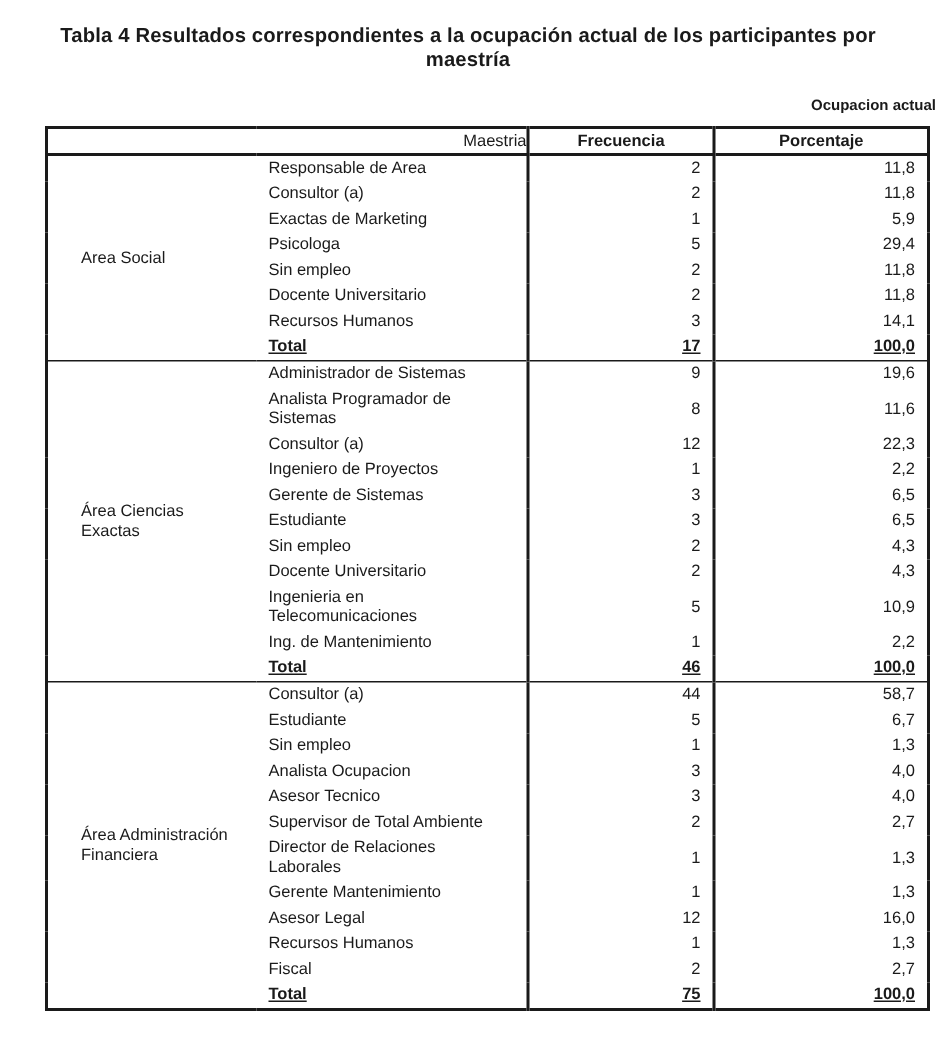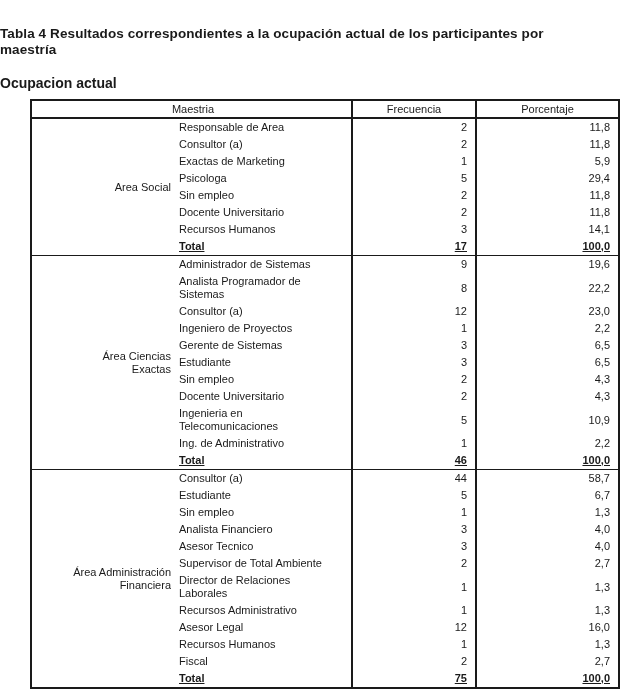--- a/index.html
+++ b/index.html
@@ -1,32 +1,33 @@
 <!DOCTYPE html>
 <html><head>
 <meta charset="utf-8">
 <style>
   * { margin: 0; padding: 0; box-sizing: border-box; }
   html, body { background: #ffffff; }
   body { font-family: "Liberation Sans", sans-serif; color: #1a1a1a; }
   .page { position: relative; width: 624px; height: 692px; background: #fff; overflow: hidden; }
 
   .title {
-    margin-top: 26px;
+    margin-top: 16px;
+    text-align: center;
     font-size: 13.5px;
     font-weight: bold;
     line-height: 16px;
     white-space: pre-line;
     letter-spacing: 0.1px;
   }
   .caption {
     margin-top: 17px;
     margin-bottom: 8px;
-    text-align: left;
-    font-size: 14px;
+    text-align: right;
+    font-size: 10px;
     font-weight: bold;
   }
 
   table.results {
     margin-left: 30px;
     width: 588px;
     border-collapse: collapse;
     table-layout: fixed;
     font-size: 11px;
     border: 2px solid #1a1a1a;
@@ -34,30 +35,29 @@
   table.results th, table.results td {
     line-height: 13px;
     vertical-align: middle;
     overflow: hidden;
   }
   thead th {
     font-weight: normal;
     height: 18px;
     border-bottom: 2px solid #1a1a1a;
   }
-  th.h-maestria { text-align: center; padding-left: 3px; margin-top: 32px; }
-  th.h-frec, th.h-porc { text-align: center; border-left: 2px solid #1a1a1a; }
+  th.h-maestria { text-align: right; padding-left: 3px; margin-top: 32px; }
+  th.h-frec, th.h-porc { text-align: center; border-left: 2px solid #1a1a1a; font-weight: bold; }
 
   td { height: 17px; padding-top: 2px; padding-bottom: 2px; }
   td.maestria-cell {
     vertical-align: top;
     padding-left: 22px;
     padding-top: 3px;
     white-space: pre-line;
-    text-align: right;
   }
   td.ocup-cell { padding-left: 8px; white-space: pre-line; }
   td.frec-cell, td.porc-cell {
     text-align: right;
     padding-right: 8px;
     border-left: 2px solid #1a1a1a;
   }
   tr.section-start td { border-top: 1px solid #1a1a1a; }
   tr.total-row td { font-weight: bold; text-decoration: underline; }
 </style>
@@ -129,26 +129,26 @@
           <td class="maestria-cell" rowspan="11">Área Ciencias
 Exactas</td>
           <td class="ocup-cell">Administrador de Sistemas</td>
           <td class="frec-cell">9</td>
           <td class="porc-cell">19,6</td>
         </tr>
         <tr>
           <td class="ocup-cell">Analista Programador de
 Sistemas</td>
           <td class="frec-cell">8</td>
-          <td class="porc-cell">22,2</td>
+          <td class="porc-cell">11,6</td>
         </tr>
         <tr>
           <td class="ocup-cell">Consultor (a)</td>
           <td class="frec-cell">12</td>
-          <td class="porc-cell">23,0</td>
+          <td class="porc-cell">22,3</td>
         </tr>
         <tr>
           <td class="ocup-cell">Ingeniero de Proyectos</td>
           <td class="frec-cell">1</td>
           <td class="porc-cell">2,2</td>
         </tr>
         <tr>
           <td class="ocup-cell">Gerente de Sistemas</td>
           <td class="frec-cell">3</td>
           <td class="porc-cell">6,5</td>
@@ -168,21 +168,21 @@
           <td class="frec-cell">2</td>
           <td class="porc-cell">4,3</td>
         </tr>
         <tr>
           <td class="ocup-cell">Ingenieria en
 Telecomunicaciones</td>
           <td class="frec-cell">5</td>
           <td class="porc-cell">10,9</td>
         </tr>
         <tr>
-          <td class="ocup-cell">Ing. de Administrativo</td>
+          <td class="ocup-cell">Ing. de Mantenimiento</td>
           <td class="frec-cell">1</td>
           <td class="porc-cell">2,2</td>
         </tr>
         <tr class="total-row">
           <td class="ocup-cell">Total</td>
           <td class="frec-cell">46</td>
           <td class="porc-cell">100,0</td>
         </tr>
         <tr class="section-start">
           <td class="maestria-cell" rowspan="12">Área Administración
@@ -195,42 +195,42 @@
           <td class="ocup-cell">Estudiante</td>
           <td class="frec-cell">5</td>
           <td class="porc-cell">6,7</td>
         </tr>
         <tr>
           <td class="ocup-cell">Sin empleo</td>
           <td class="frec-cell">1</td>
           <td class="porc-cell">1,3</td>
         </tr>
         <tr>
-          <td class="ocup-cell">Analista Financiero</td>
+          <td class="ocup-cell">Analista Ocupacion</td>
           <td class="frec-cell">3</td>
           <td class="porc-cell">4,0</td>
         </tr>
         <tr>
           <td class="ocup-cell">Asesor Tecnico</td>
           <td class="frec-cell">3</td>
           <td class="porc-cell">4,0</td>
         </tr>
         <tr>
           <td class="ocup-cell">Supervisor de Total Ambiente</td>
           <td class="frec-cell">2</td>
           <td class="porc-cell">2,7</td>
         </tr>
         <tr>
           <td class="ocup-cell">Director de Relaciones
 Laborales</td>
           <td class="frec-cell">1</td>
           <td class="porc-cell">1,3</td>
         </tr>
         <tr>
-          <td class="ocup-cell">Recursos Administrativo</td>
+          <td class="ocup-cell">Gerente Mantenimiento</td>
           <td class="frec-cell">1</td>
           <td class="porc-cell">1,3</td>
         </tr>
         <tr>
           <td class="ocup-cell">Asesor Legal</td>
           <td class="frec-cell">12</td>
           <td class="porc-cell">16,0</td>
         </tr>
         <tr>
           <td class="ocup-cell">Recursos Humanos</td>

